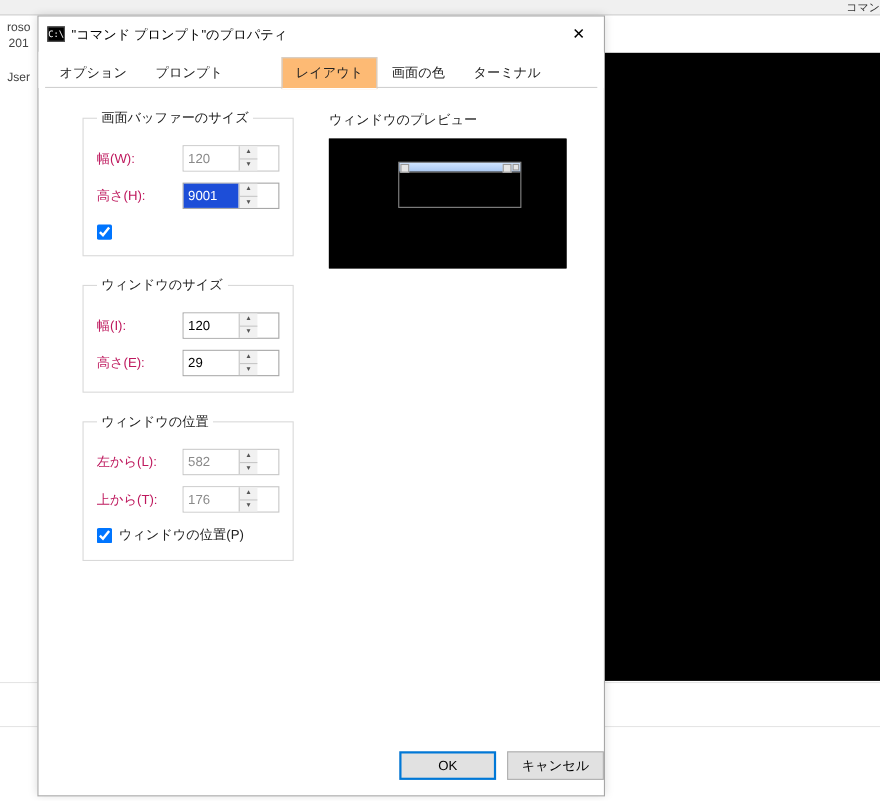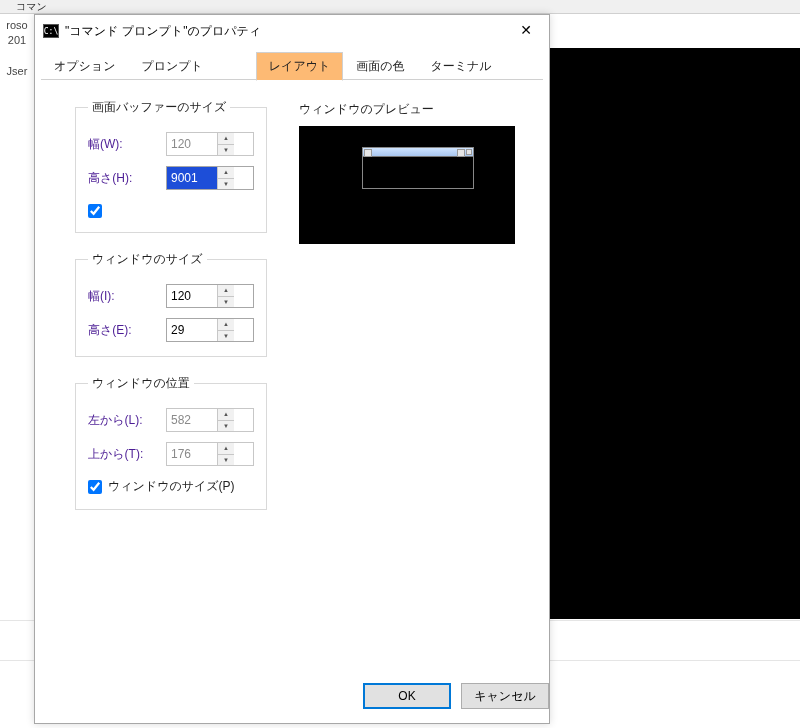--- a/index.html
+++ b/index.html
@@ -14,20 +14,21 @@
     position: relative;
   }
   .bgcol1 {
     position: absolute;
     left: 0; top: 0; width: 800px; height: 14px;
     background: #f0f0f0;
     border-bottom: 1px solid #d0d0d0;
     font-size: 10px;
     color: #333;
     padding-left: 16px;
+    text-align: right;
   }
   .bgleft {
     position: absolute;
     left: 0; top: 14px; width: 34px; height: 606px;
     font-size: 11px;
     color: #444;
     padding: 4px 2px;
     line-height: 1.4;
     text-align: center;
   }
@@ -152,21 +153,21 @@
   }
   .row {
     display: flex;
     align-items: center;
     justify-content: space-between;
     margin-top: 10px;
   }
   .row:first-of-type { margin-top: 6px; }
   .row label {
     font-size: 12px;
-    color: #4c1d95;
+    color: #be185d;
   }
   .spinner {
     display: flex;
     width: 88px;
     height: 24px;
     border: 1px solid #a7a7a7;
   }
   .spinner.disabled { border-color: #c7c7c7; }
   .spinner input {
     width: 50px;
@@ -384,21 +385,21 @@
           <div class="spinner disabled">
             <input readonly="" value="176" style="">
             <div class="btns">
               <span>▲</span>
               <span>▼</span>
             </div>
           </div>
         </div>
         <div class="chkrow">
           <input type="checkbox" checked="" style="">
-          <label>ウィンドウのサイズ(P)</label>
+          <label>ウィンドウの位置(P)</label>
         </div>
       </fieldset>
 
     </div>
 
     <div class="rightcol">
       <div class="preview-title">ウィンドウのプレビュー</div>
       <div class="preview">
         <div class="p-win">
           <div class="p-titlebar">

